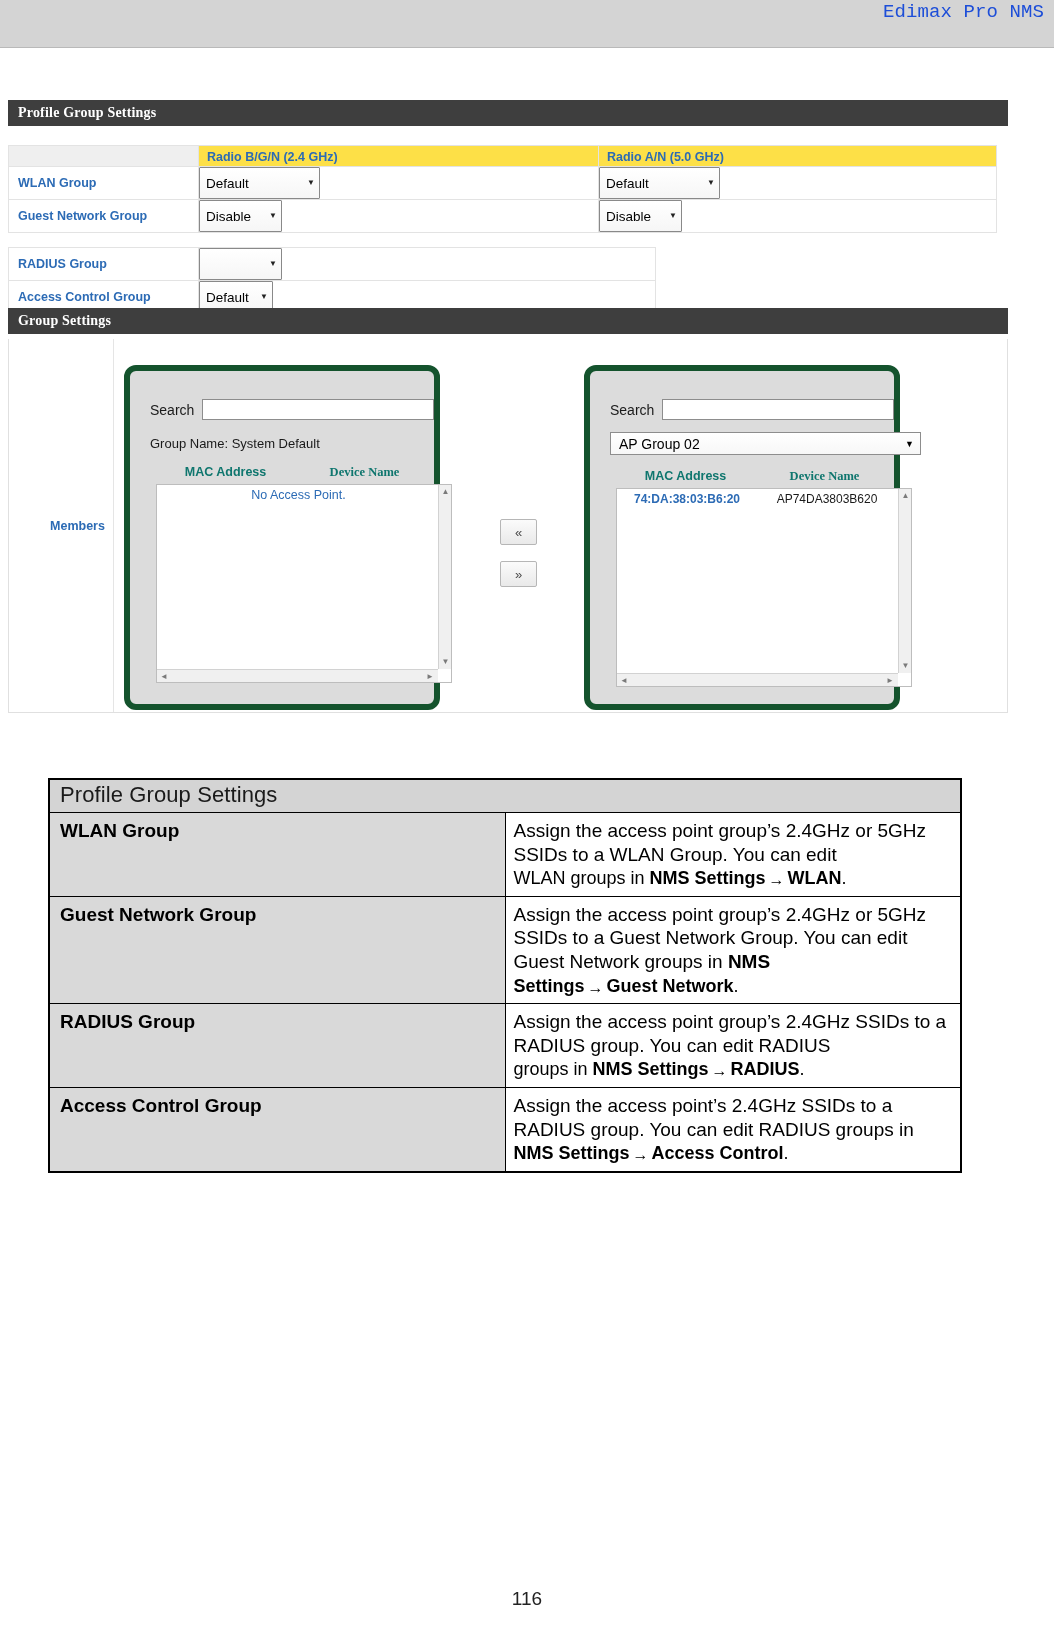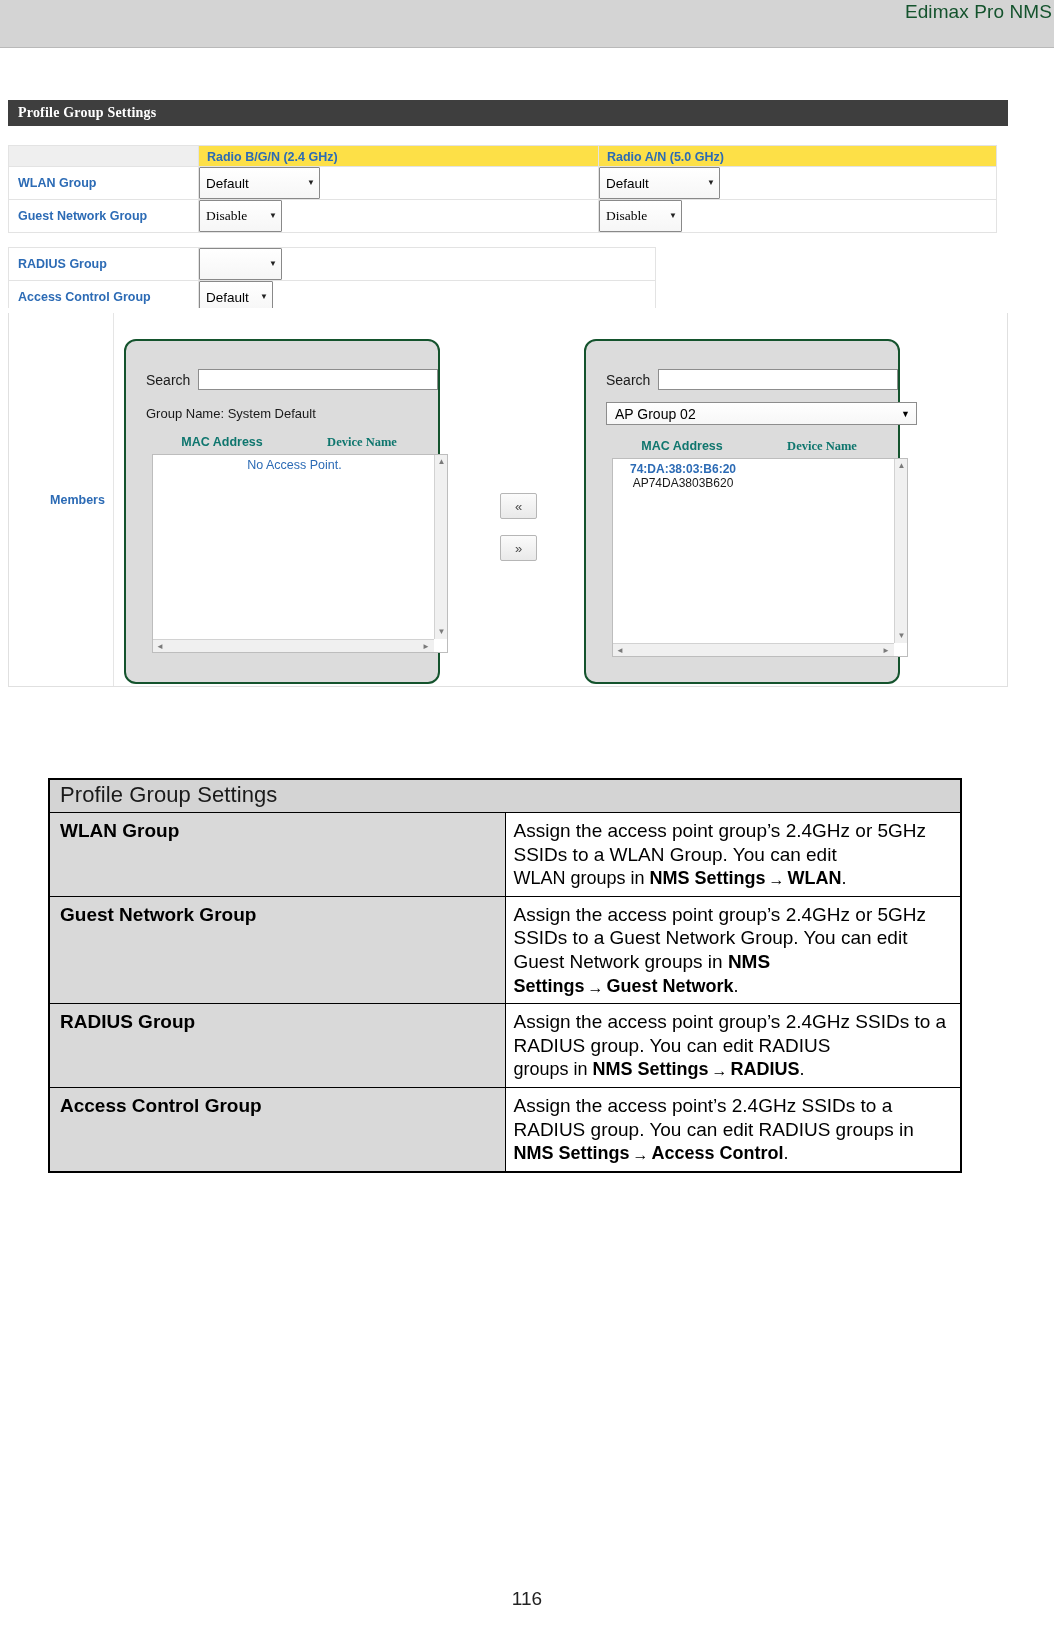--- a/index.html
+++ b/index.html
@@ -12,23 +12,23 @@
     overflow:hidden;
   }
 
   
   .page-header{
     position:absolute; left:0; top:0; width:1054px; height:48px;
     background:#d4d4d4;
     border-bottom:1px solid #b9b9b9;
   }
   .page-header .title{
-    position:absolute; right:2px; top:1px;
-    font-size:19px; color:#14532d; letter-spacing:.1px;
-    font-family:Liberation Sans, sans-serif;
+    position:absolute; right:10px; top:1px;
+    font-size:19px; color:#1d4ed8; letter-spacing:.1px;
+    font-family:Liberation Mono, monospace;
   }
 
   
   .shot{
     position:absolute; background:#ffffff;
   }
   .shot-profile{ left:8px; top:100px; width:1000px; height:190px; }
   .shot-group{  left:8px; top:308px; width:1000px; height:405px; }
 
   .panel-bar{
@@ -72,21 +72,21 @@
     border:1px solid #898989;
     background:linear-gradient(#ffffff,#f6f6f6);
     height:32px; font-size:13.5px; color:#000;
     padding:0 4px 0 6px;
     border-radius:1px;
     font-family:"Liberation Sans", sans-serif;
     vertical-align:middle;
   }
   .sel .caret{ margin-left:10px; font-size:8px; color:#222; line-height:1; }
   .sel-wide{ width:121px; }
-  .sel-mid{  width:83px;font-family:Liberation Serif, serif; }
+  .sel-mid{  width:83px; }
   .sel-narrow{ width:74px; }
   .sel-empty{ width:83px; }
 
   .pg-table2{
     width:648px; margin-top:14px; border-collapse:collapse; table-layout:fixed;
   }
   .pg-table2 td{
     border:1px solid #e3e3e3; padding:0; height:23px; vertical-align:middle;
   }
 
@@ -104,21 +104,21 @@
     color:#2c6bb5; font-weight:bold; font-size:12.5px;margin-left:33px;
   }
   .gs-main{
     flex:1; position:relative;
   }
 
   .picker{
     position:absolute; top:26px;
     width:316px; height:345px;
     background:#dcdcdc;
-    border:2px solid #14532d;
+    border:6px solid #14532d;
     border-radius:12px;
   }
   .picker-left{ left:10px; }
   .picker-right{ left:470px; }
 
   .row-search{
     display:flex; align-items:center;
     margin:28px 0 0 20px;
   }
   .row-search .lbl{ font-size:14px; color:#1a1a1a; margin-right:8px; }
@@ -151,21 +151,21 @@
   .ch-dev{ width:140px; text-align:center;font-family:Liberation Serif, serif; }
 
   .listbox{
     position:relative;
     margin:4px 0 0 26px;
     width:296px; height:199px;
     background:#ffffff;
     border:1px solid #bdbdbd;
   }
   .listbox .row{
-    display:flex; padding-top:3px;flex-direction:column;
+    display:flex; padding-top:3px;
   }
   .listbox .cellmac{
     width:140px; text-align:center; font-size:12px;
     color:#2c6bb5; font-weight:bold;
   }
   .listbox .celldev{
     width:140px; text-align:center; font-size:12px; color:#1a1a1a;
   }
   .listbox .empty{
     width:283px; text-align:center; font-size:12.5px;
@@ -335,20 +335,23 @@
           <span>Default</span>
           <span class="caret">▼</span>
         </span>
       </td>
     </tr>
   </tbody>
     </table>
 </div>
 
 <div class="shot shot-group">
+  <div class="panel-bar">
+    <span>Group Settings</span>
+  </div>
 
   <div class="gs-body">
     <div class="gs-memcol">
       <span class="lbl">Members</span>
     </div>
 
     <div class="gs-main">
 
       <div class="picker picker-left">
         <div class="row-search">

